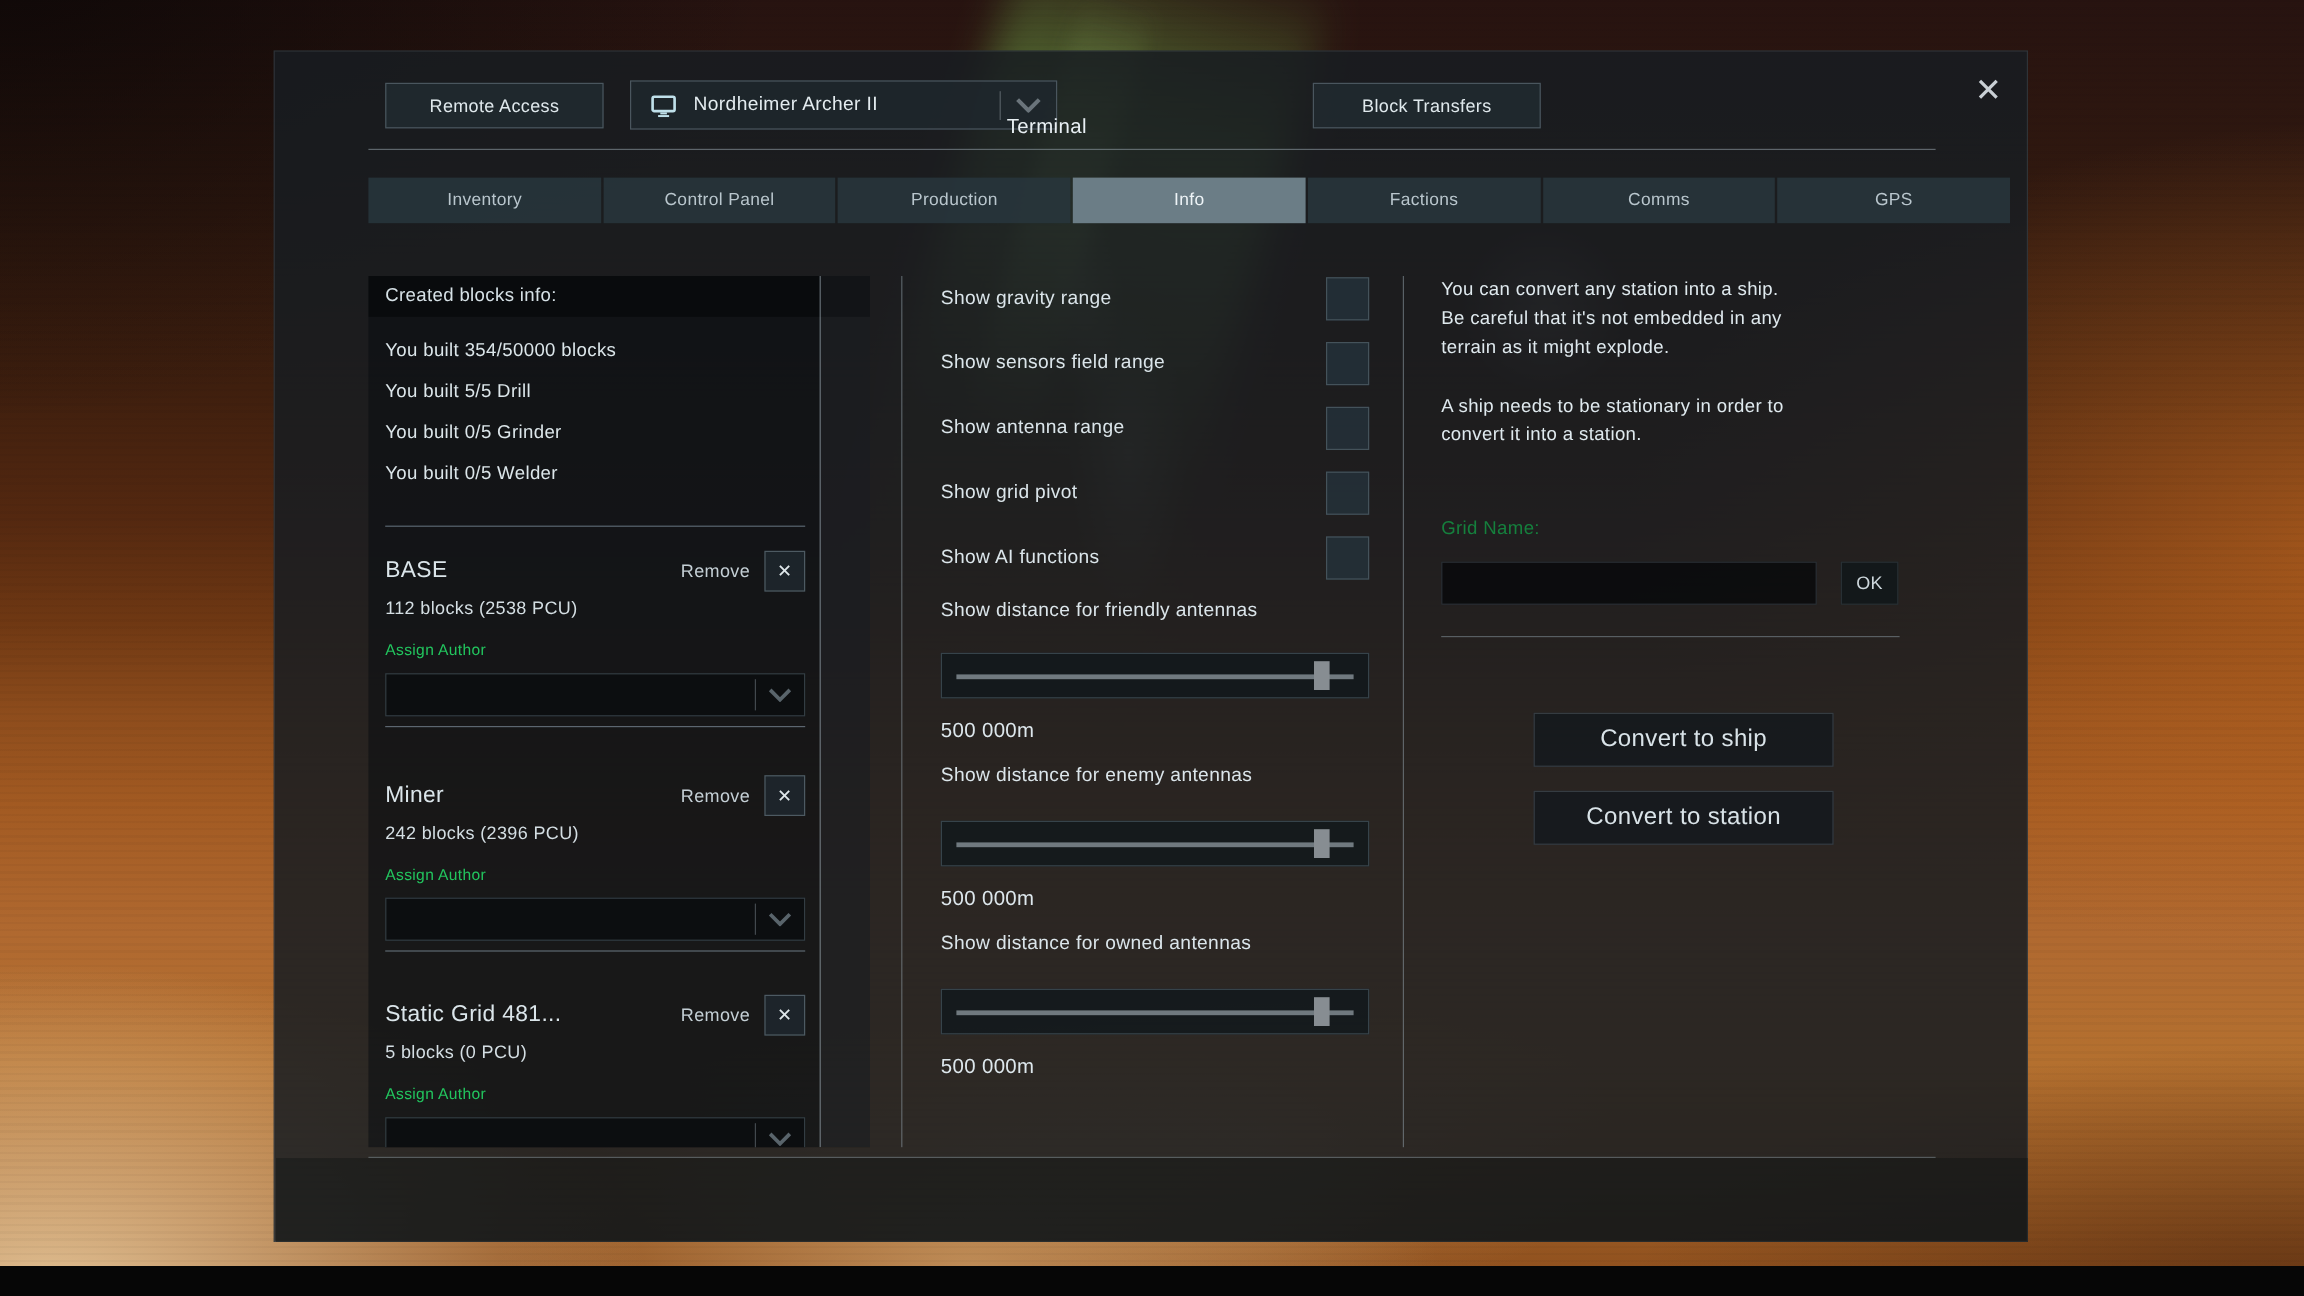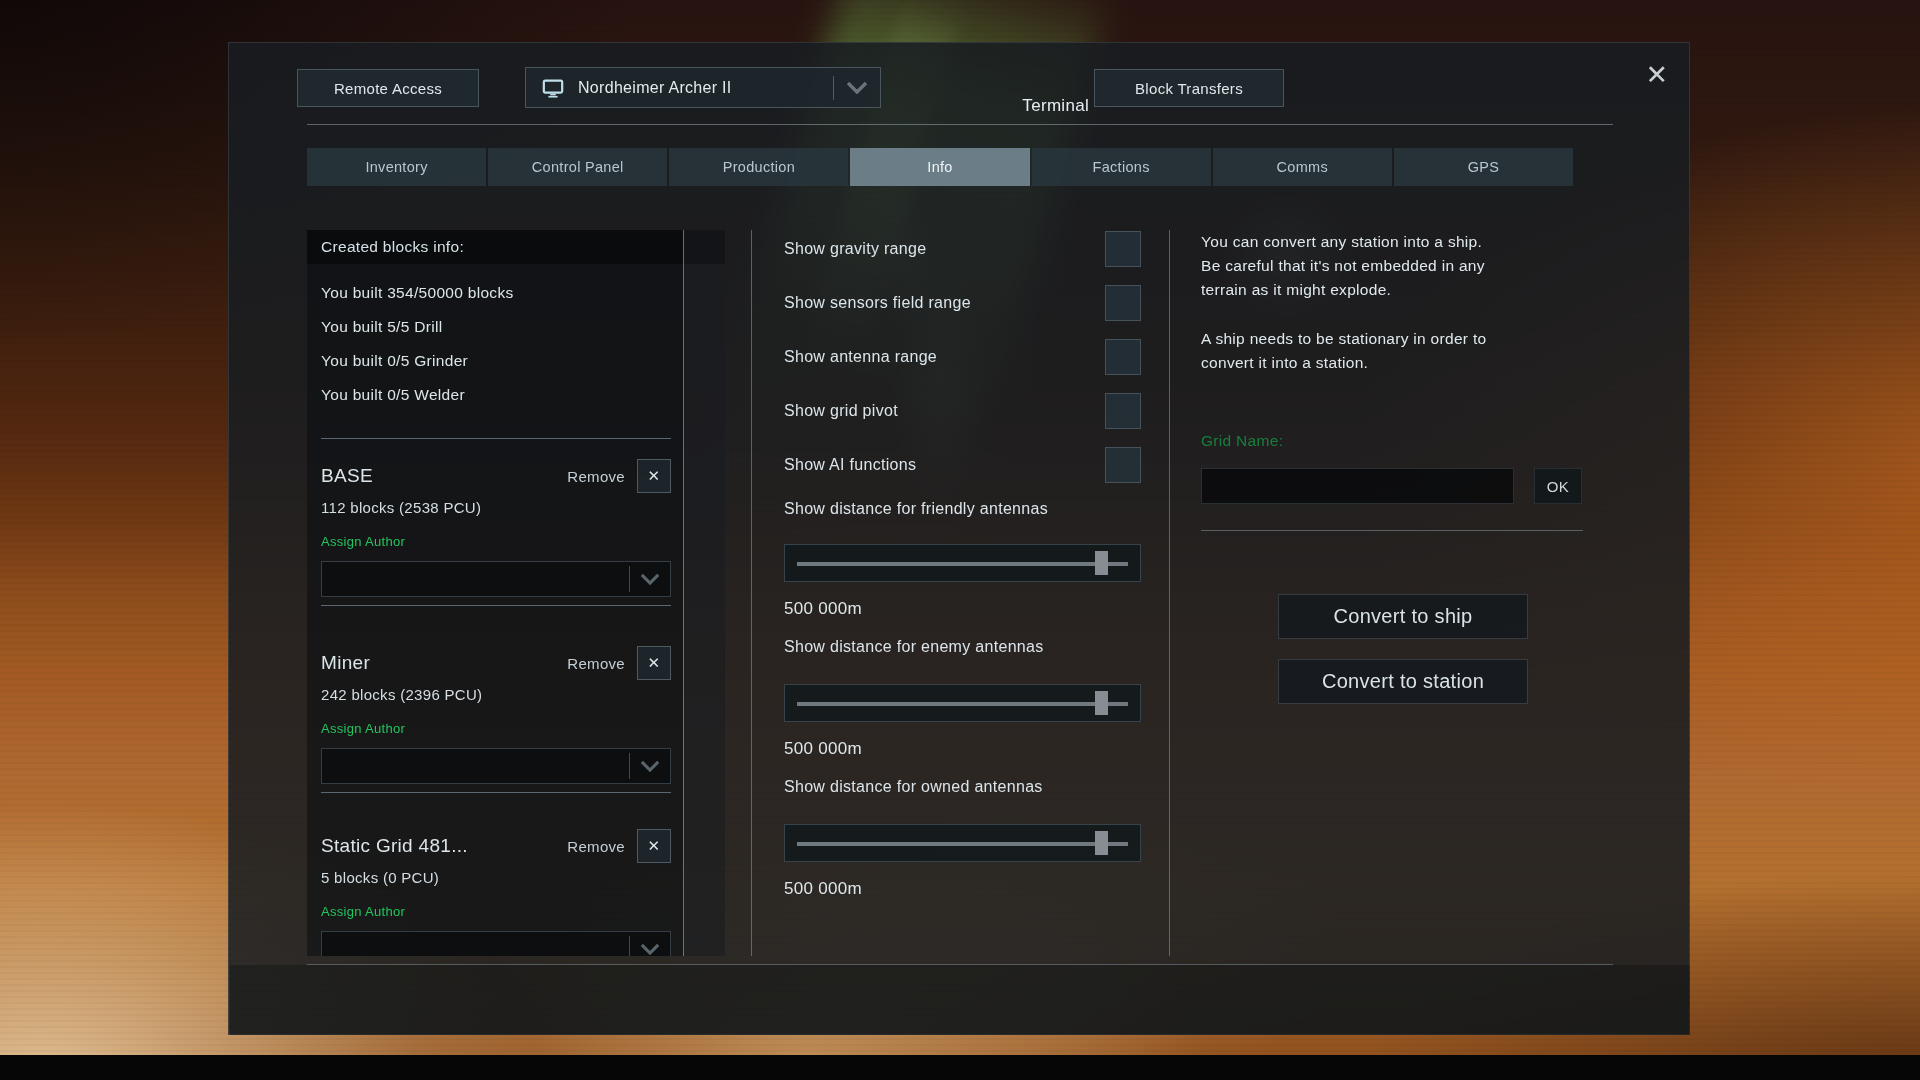--- a/index.html
+++ b/index.html
@@ -34,43 +34,43 @@
   .bottom-bar { position:absolute; left:0; right:0; bottom:0; height:25px; background:#060606; }
 
   
   .dialog { position:absolute; left:228px; top:42px; width:1462px; height:993px;
     background:rgba(24,29,33,.87); border:1px solid rgba(110,122,132,.25);
     color:#dbe5ea; }
 
   .hdr-btn { position:absolute; height:38px; background:rgba(33,42,48,.85);
     border:1px solid #4a565e; color:#dfe8ec; font-size:15px;
     display:flex; align-items:center; justify-content:center; cursor:pointer; }
-  .btn-remote { left:68px; top:26px; width:182px; }
+  .btn-remote { left:92px; top:26px; width:182px; }
   .btn-transfers { left:865px; top:26px; width:190px; }
 
   .ship-select { position:absolute; left:296px; top:24px; width:356px; height:41px;
     background:rgba(30,39,45,.85); border:1px solid #4a565e; display:flex; align-items:center;
     cursor:pointer; }
   .ship-select .mon { margin:0 14px 0 16px; display:flex; }
   .ship-select .lbl { flex:1; font-size:16px; color:#e3ebef; }
   .ship-select .vsep { width:1px; height:24px; background:rgba(140,150,158,.5); }
   .ship-select .chev { width:46px; display:flex; align-items:center; justify-content:center; }
 
-  .win-title { position:absolute; left:610px; top:53px; width:250px; text-align:right;
+  .win-title { position:absolute; left:610px; top:53px; width:250px; text-align:left;
     font-size:17px; color:#e8eff3; }
 
   .close-x { position:absolute; left:1408px; top:12px; width:40px; height:40px;
     display:flex; align-items:center; justify-content:center; font-size:27px; font-weight:100;
     color:#c9cfd4; cursor:pointer; }
 
   .hdr-divider { position:absolute; left:78px; top:81px; width:1306px; height:1px;
     background:rgba(150,162,172,.55); }
 
   
-  .tabs { position:absolute; left:78px; top:105px; width:1266px; height:38px;
+  .tabs { position:absolute; left:78px; top:105px; width:1368px; height:38px;
     display:flex; gap:2px; }
   .tab { flex:1; background:rgba(40,54,61,.85); color:#b9c6cd; font-size:14.5px;
     display:flex; align-items:center; justify-content:center; cursor:pointer; }
   .tab.selected { background:#6b7d86; color:#eef4f7; }
 
   
   .left-panel { position:absolute; left:78px; top:187px; width:418px; height:726px;
     background:rgba(10,13,16,.55); overflow:hidden; }
   .lp-scroll { position:absolute; right:0; top:0; bottom:0; width:42px;
     border-left:1px solid rgba(170,185,195,.55); background:rgba(190,205,215,.05); }

